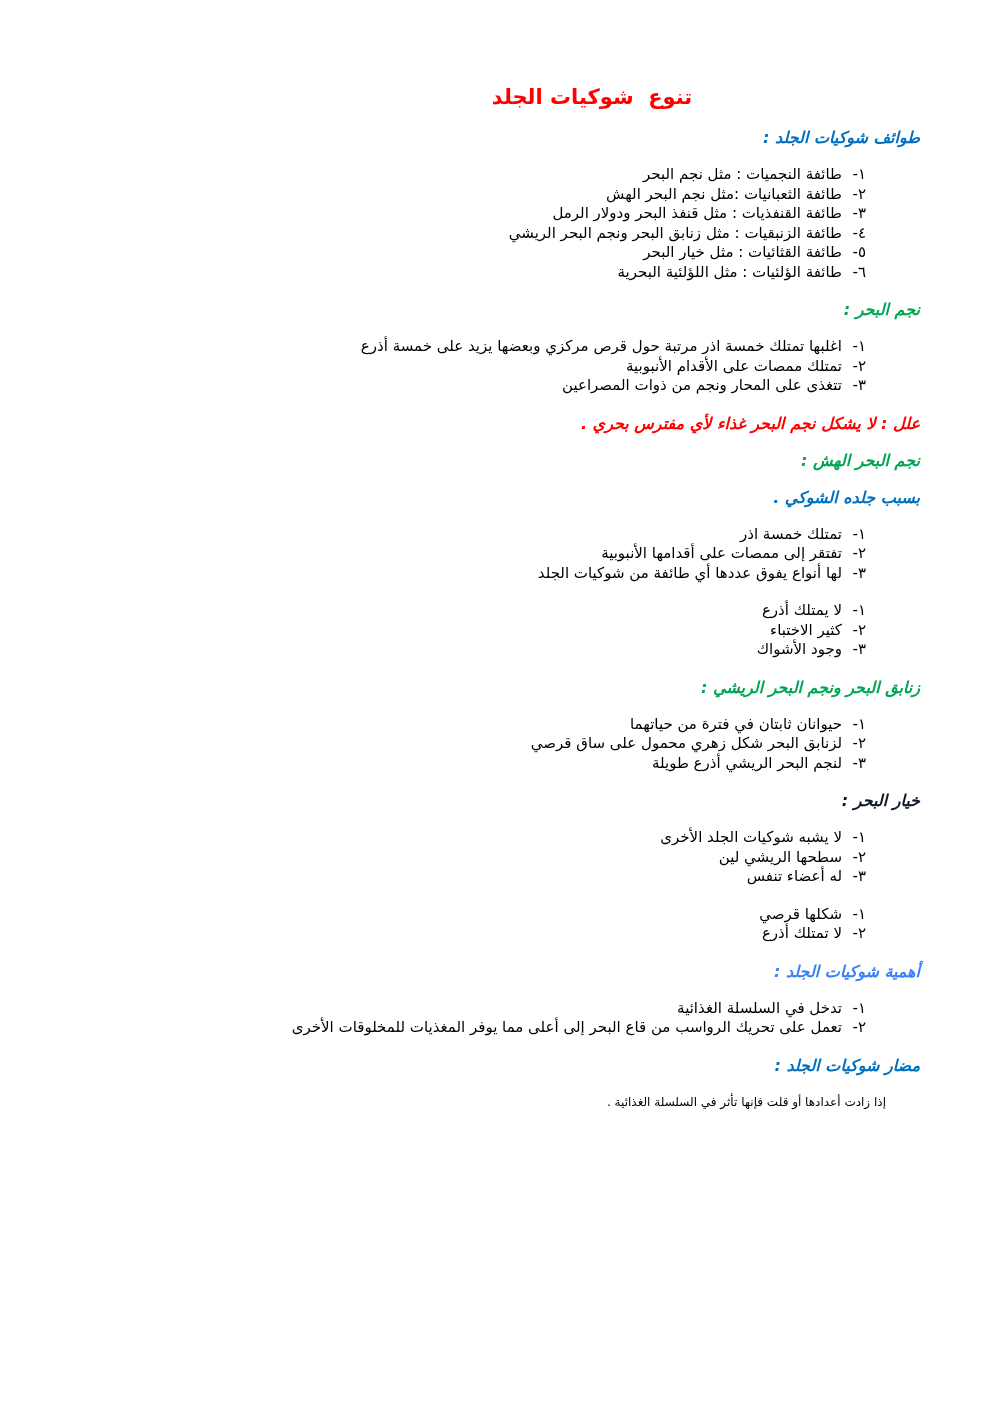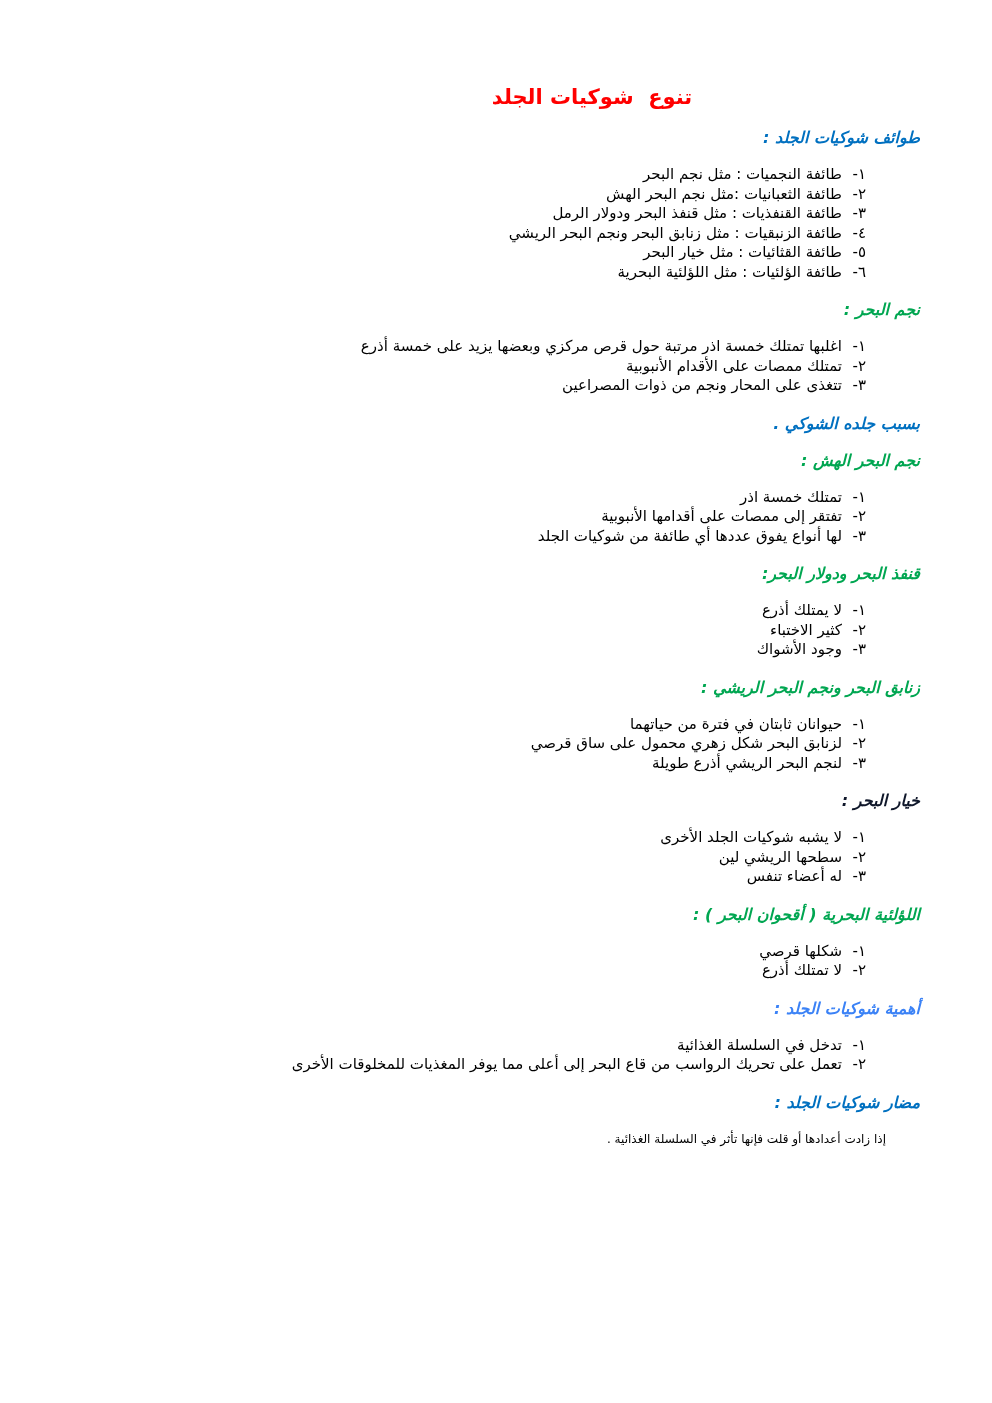--- a/index.html
+++ b/index.html
@@ -102,37 +102,37 @@
         </div>
         <div class="li">
           <span class="num">٢-</span>
           <span class="txt">تمتلك ممصات على الأقدام الأنبوبية</span>
         </div>
         <div class="li">
           <span class="num">٣-</span>
           <span class="txt">تتغذى على المحار ونجم من ذوات المصراعين</span>
         </div>
       </div>
+      <div class="heading" style="color: rgb(255, 0, 0);">علل : لا يشكل نجم البحر غذاء لأي مفترس بحري .</div>
+      <div class="heading" style="color: rgb(0, 166, 81);">نجم البحر الهش :</div>
       <div class="heading" style="color: rgb(0, 112, 192);">بسبب جلده الشوكي .</div>
-      <div class="heading" style="color: rgb(0, 166, 81);">نجم البحر الهش :</div>
       <div class="list">
         <div class="li">
           <span class="num">١-</span>
           <span class="txt">تمتلك خمسة اذر</span>
         </div>
         <div class="li">
           <span class="num">٢-</span>
           <span class="txt">تفتقر إلى ممصات على أقدامها الأنبوبية</span>
         </div>
         <div class="li">
           <span class="num">٣-</span>
           <span class="txt">لها أنواع يفوق عددها أي طائفة من شوكيات الجلد</span>
         </div>
       </div>
-      <div class="heading" style="color: rgb(0, 166, 81);">قنفذ البحر ودولار البحر:</div>
       <div class="list">
         <div class="li">
           <span class="num">١-</span>
           <span class="txt">لا يمتلك أذرع</span>
         </div>
         <div class="li">
           <span class="num">٢-</span>
           <span class="txt">كثير الاختباء</span>
         </div>
         <div class="li">
@@ -163,21 +163,20 @@
         </div>
         <div class="li">
           <span class="num">٢-</span>
           <span class="txt">سطحها الريشي لين</span>
         </div>
         <div class="li">
           <span class="num">٣-</span>
           <span class="txt">له أعضاء تنفس</span>
         </div>
       </div>
-      <div class="heading" style="color: rgb(0, 166, 81);">اللؤلئية البحرية ( أقحوان البحر ) :</div>
       <div class="list">
         <div class="li">
           <span class="num">١-</span>
           <span class="txt">شكلها قرصي</span>
         </div>
         <div class="li">
           <span class="num">٢-</span>
           <span class="txt">لا تمتلك أذرع</span>
         </div>
       </div>

